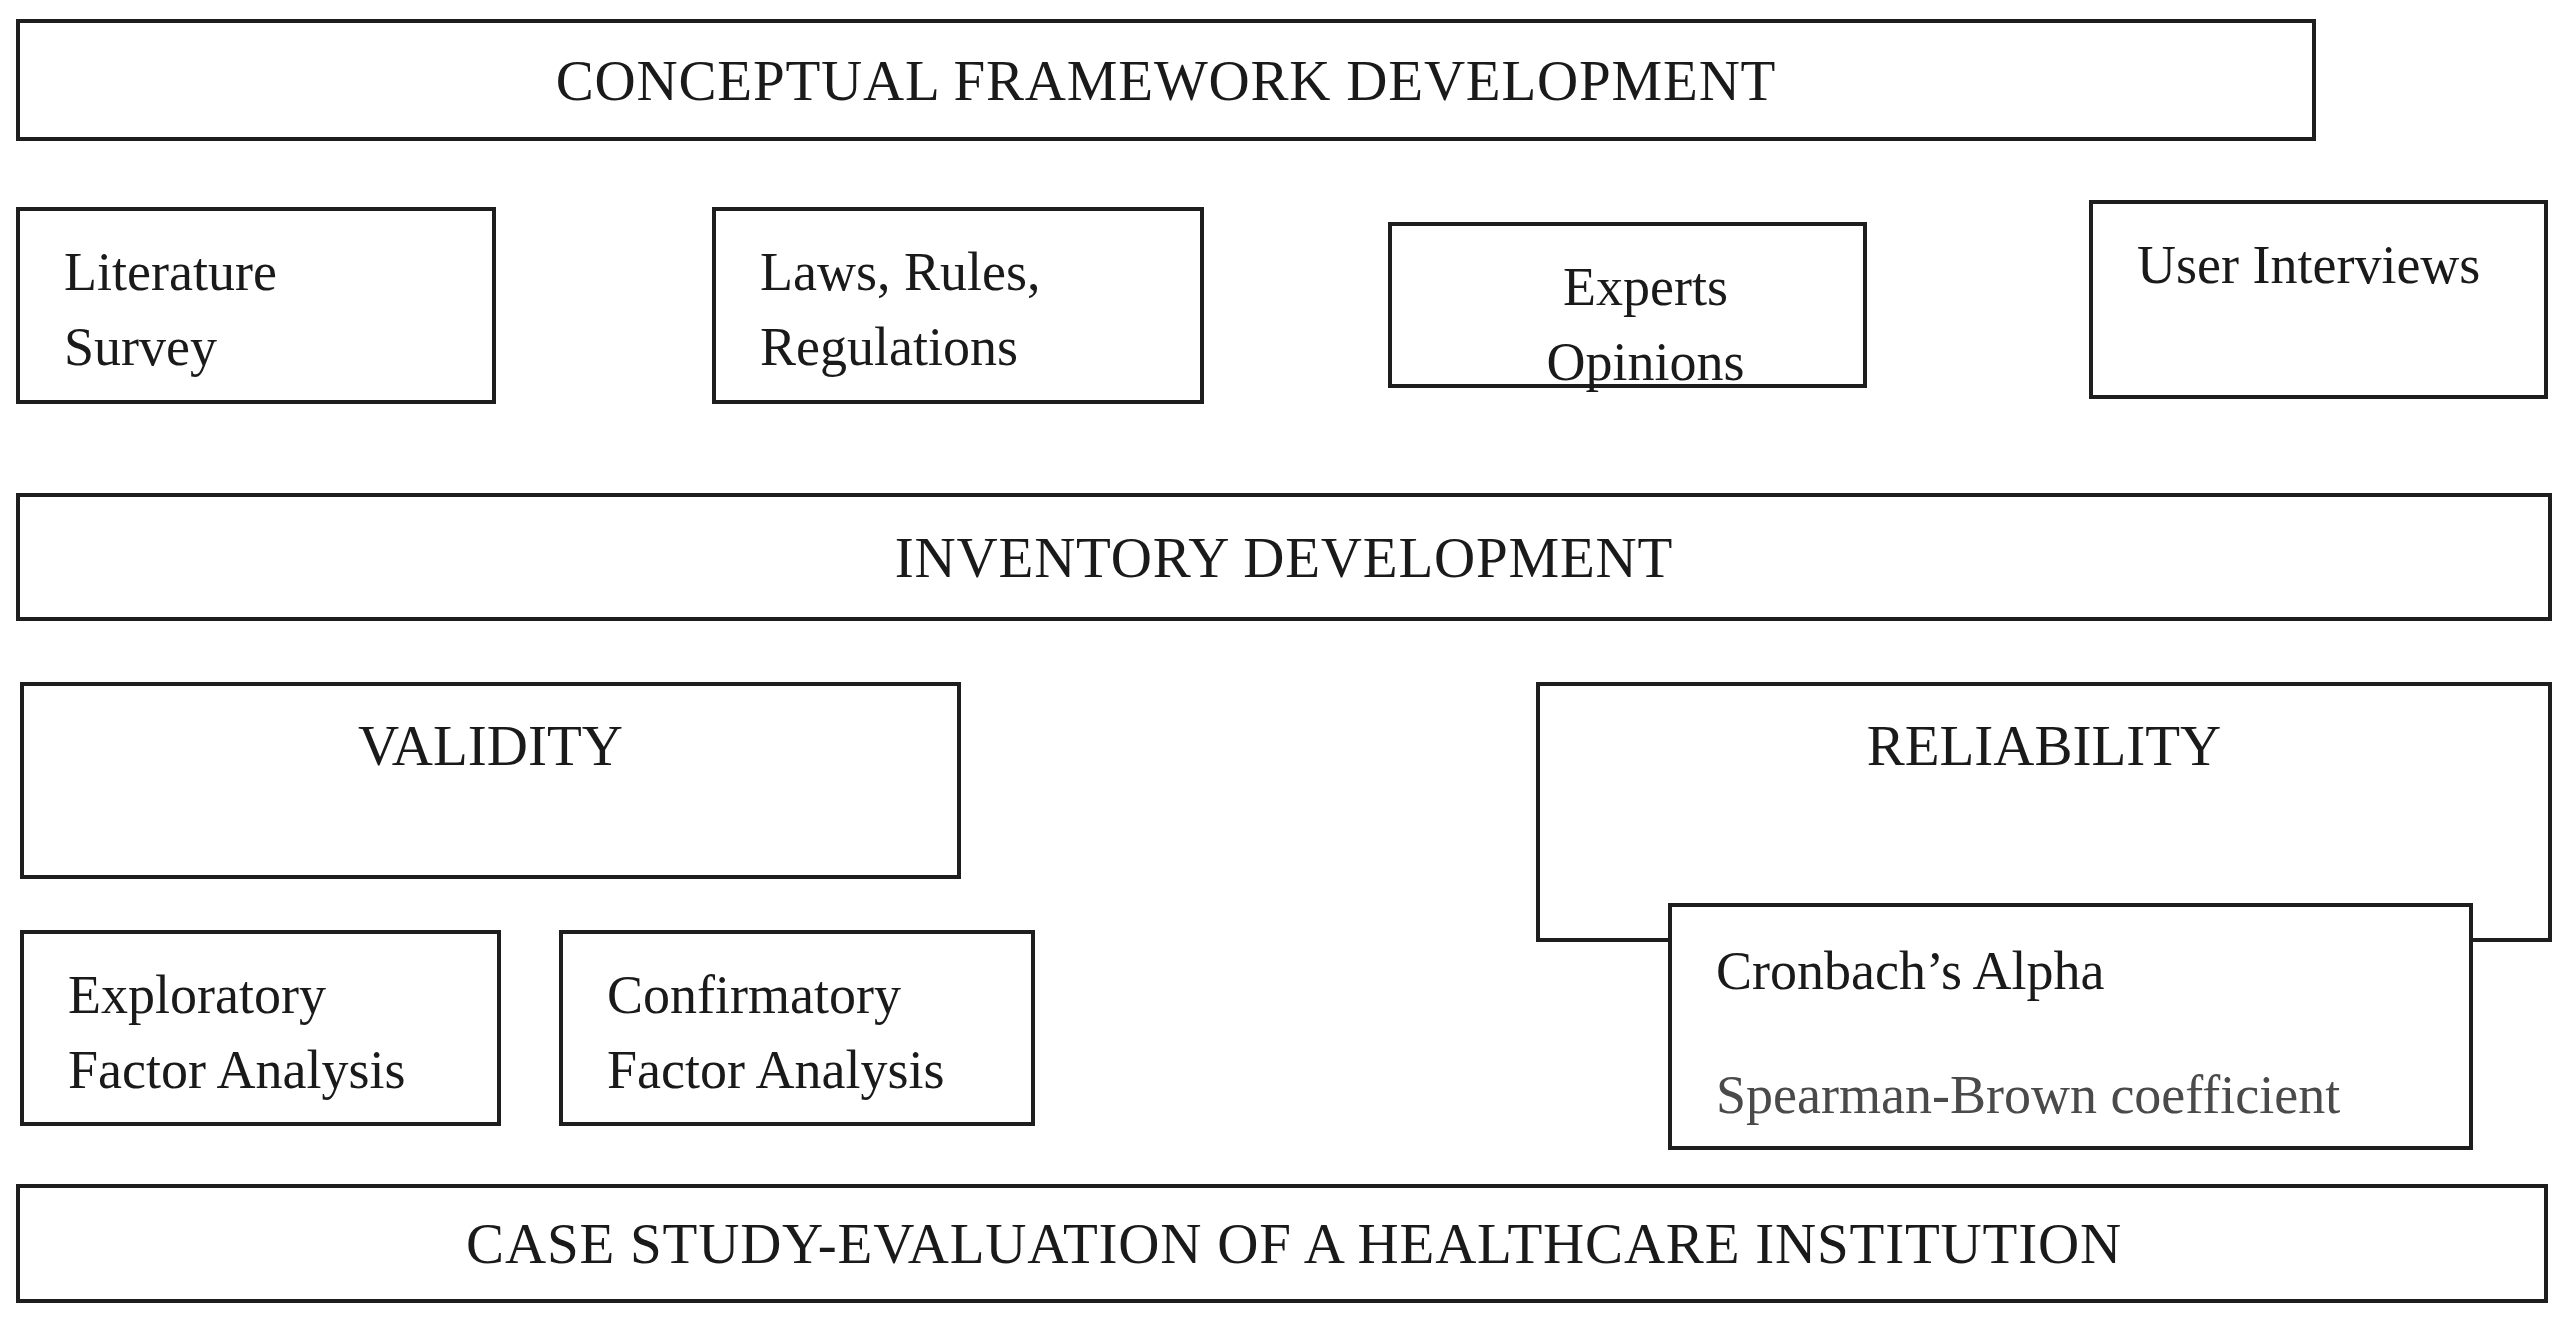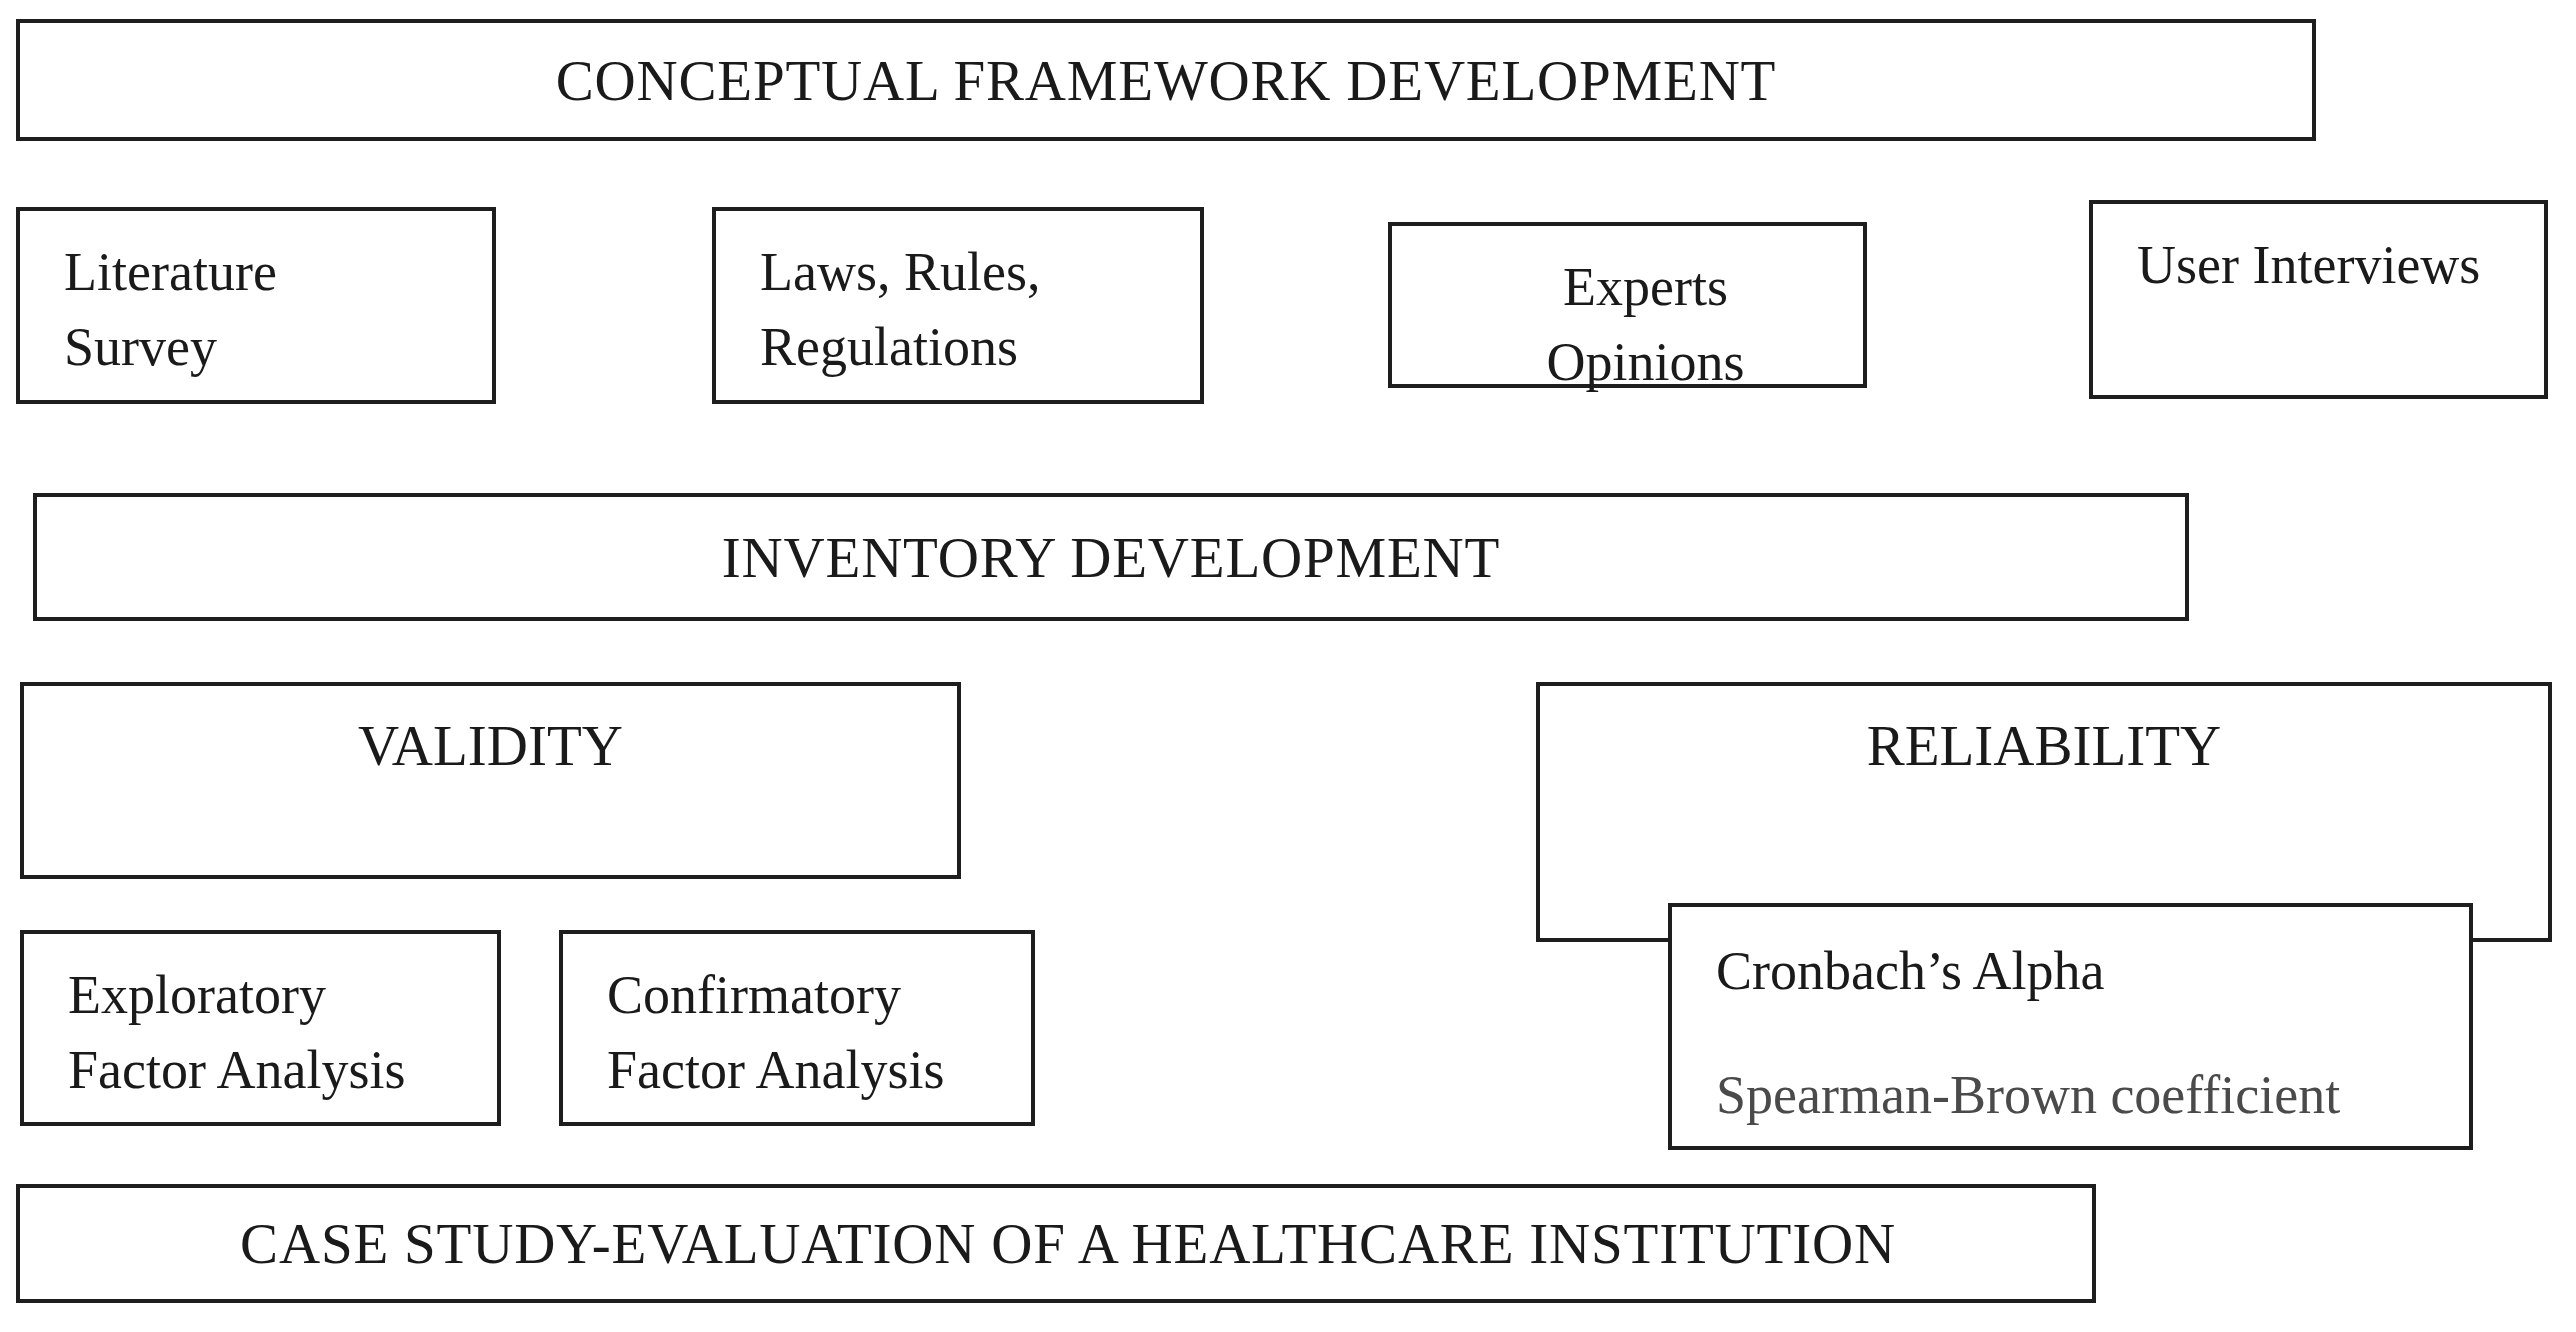--- a/index.html
+++ b/index.html
@@ -60,27 +60,27 @@
   .methods .secondary { display: block; color: var(--muted, #4a4a4a); }
 
   .l1, .l2 { display: block; }
 
   
   #box-conceptual   { left: 16px;   top: 19px;   width: 2300px; height: 122px; }
   #box-literature   { left: 16px;   top: 207px;  width: 480px;  height: 197px; }
   #box-laws         { left: 712px;  top: 207px;  width: 492px;  height: 197px; }
   #box-experts      { left: 1388px; top: 222px;  width: 479px;  height: 166px; text-align: center; }
   #box-user         { left: 2089px; top: 200px;  width: 459px;  height: 199px; }
-  #box-inventory    { left: 16px;   top: 493px;  width: 2156px; height: 128px; margin-left: 17px; }
+  #box-inventory    { left: 16px;   top: 493px;  width: 2536px; height: 128px; }
   #box-validity     { left: 20px;   top: 682px;  width: 941px; height: 197px; }
   #box-reliability  { left: 1536px; top: 682px;  width: 1016px; height: 260px; }
   #box-efa          { left: 20px;   top: 930px; width: 481px;  height: 196px; }
   #box-cfa          { left: 559px;  top: 930px; width: 476px;  height: 196px; }
   #box-cronbach     { left: 1668px; top: 903px; width: 805px; height: 247px; }
-  #box-case-study   { left: 16px;   top: 1184px; width: 2080px; height: 119px; padding-left: 24px; }
+  #box-case-study   { left: 16px;   top: 1184px; width: 2532px; height: 119px; padding-left: 24px; }
 </style>
 </head>
 <body>
 
 <div id="canvas">
 
   <div class="box banner" id="box-conceptual">
     <span class="title">CONCEPTUAL FRAMEWORK DEVELOPMENT</span>
   </div>
 

